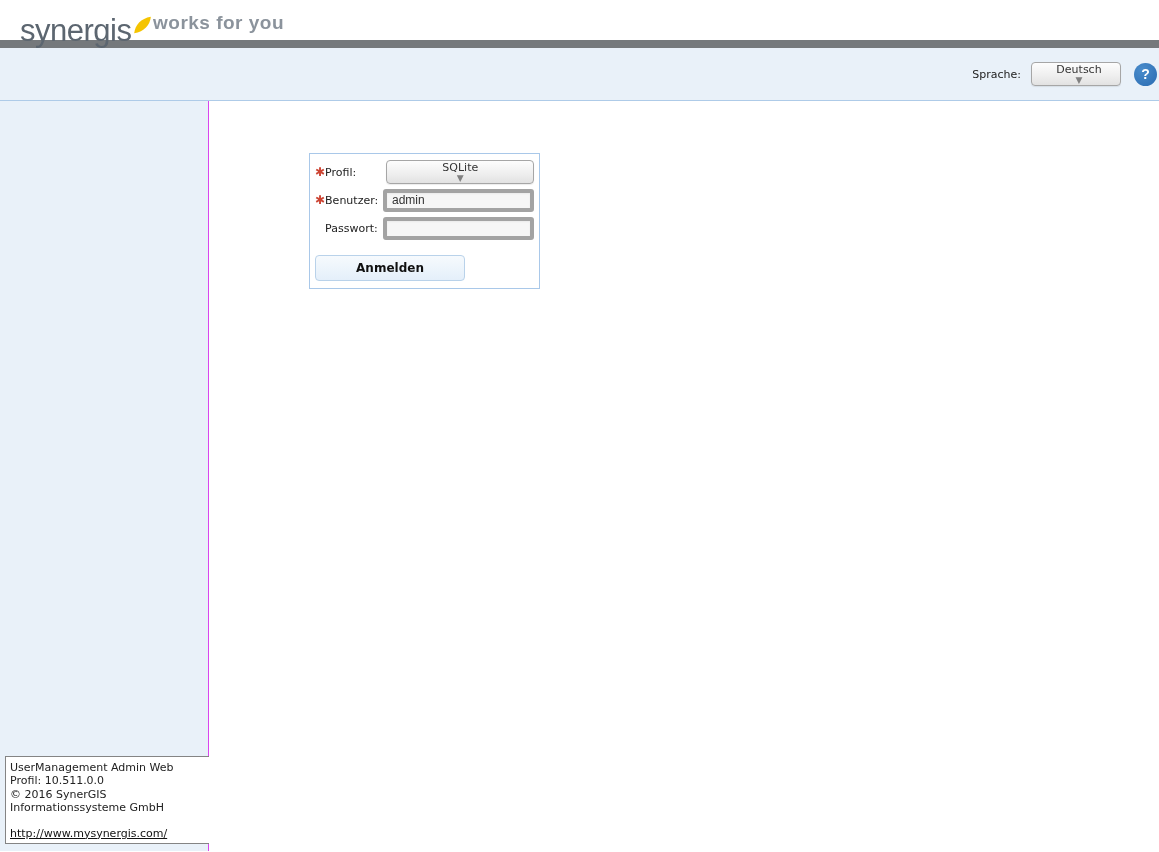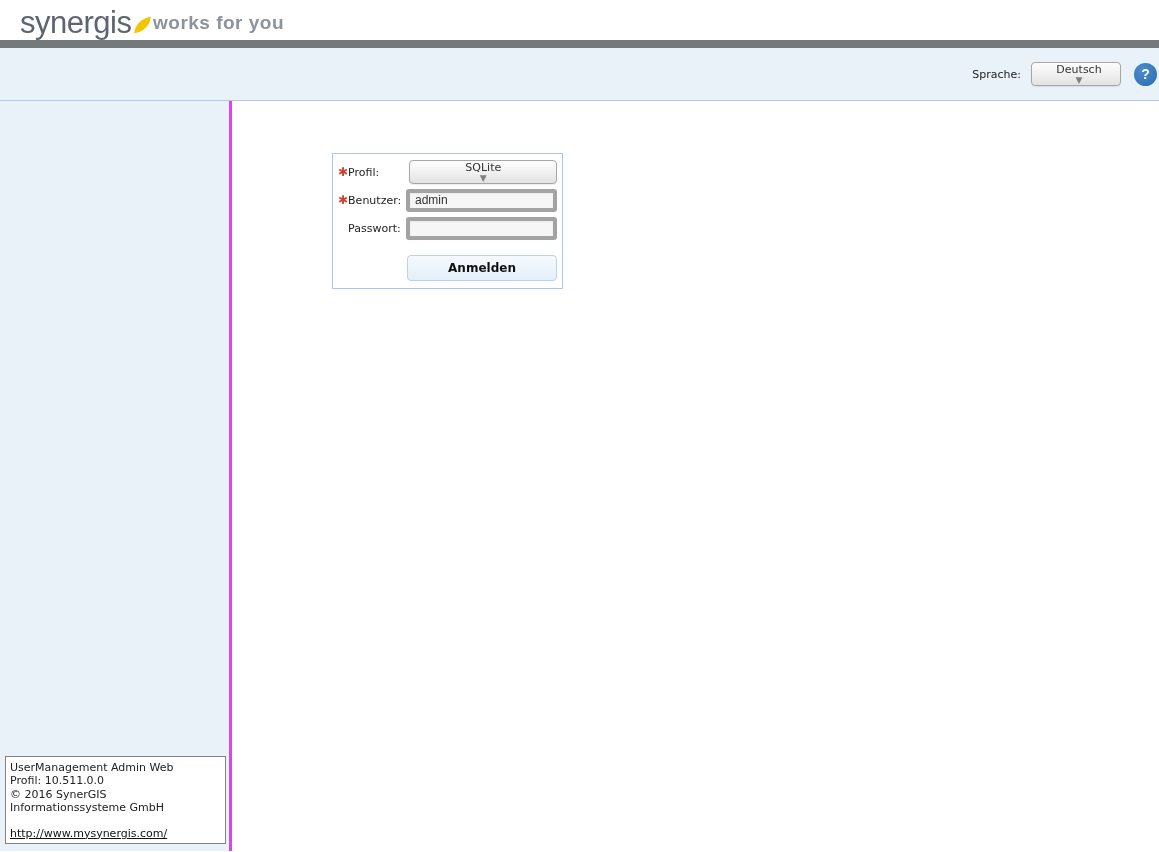--- a/index.html
+++ b/index.html
@@ -1,21 +1,21 @@
 <!DOCTYPE html>
 <html><head>
 <meta charset="utf-8">
 <style>
   * { margin:0; padding:0; box-sizing:border-box; }
   html,body { width:1159px; height:852px; background:#ffffff; overflow:hidden;
               font-family:"DejaVu Sans", "Liberation Sans", sans-serif; }
 
   
   .header { position:relative; height:40px; background:#ffffff; }
-  .logo-wrap { position:absolute; left:20px; top:4px; display:flex; align-items:center; }
+  .logo-wrap { position:absolute; left:20px; top:12px; display:flex; align-items:flex-start; }
   .logo-text { font-family:"Liberation Sans", sans-serif; font-size:31px; font-weight:500;
                color:#5c6670; letter-spacing:-0.5px; line-height:38px; }
   .logo-leaf { width:21px; height:20px; margin-left:1px; margin-top:3px; }
   .tagline { position:absolute; left:153px; top:12px; font-family:"Liberation Sans", sans-serif;
              font-size:19px; color:#8b939c; letter-spacing:0.5px;font-weight:bold; }
 
   
   .gray-bar { height:8px; background:#75797c; }
 
   
@@ -30,37 +30,37 @@
   .lang-dropdown { width:90px; padding:0 8px 0 14px; margin-right:13px; }
   .dd-arrow { font-size:9px; color:#808080; line-height:1; }
   .help-icon { width:23px; height:23px; border-radius:50%;
                background:radial-gradient(circle at 35% 30%, #4a8ccb, #2a6cb2);
                color:#ffffff; font-weight:bold; font-size:14px;
                display:flex; align-items:center; justify-content:center; cursor:pointer;
                font-family:"Liberation Sans", sans-serif; }
 
   
   .content { display:flex; height:750px; }
-  .sidebar { position:relative; width:232px; background:#e9f1f9;
-             border-right:3px solid #d946ef; flex:none; }
+  .sidebar { position:relative; width:209px; background:#e9f1f9;
+             border-right:1px solid #d946ef; flex:none; }
   .main { flex:1; background:#ffffff; position:relative; }
 
   
   .login-box { position:absolute; left:100px; top:52px; width:231px;
                border:1px solid #a9c8e9; background:#ffffff; padding:4px 5px 5px 5px; }
   .form-row { display:flex; align-items:center; height:28px; }
   .form-label { width:72px; font-size:11px; color:#222; display:flex; align-items:center; }
   .req-star { color:#cc4433; font-size:12px; margin-right:0px; line-height:1; }
   .req-star.hidden { visibility:hidden; }
   .profile-dropdown { width:151px; padding:0 9px 0 10px; }
   .text-input { width:151px; height:23px; background:#f6f6f6; border:4px solid #a3a3a3;
                 border-radius:3px; font-family:"Liberation Sans", sans-serif;
                 font-size:12px; color:#333; padding:0 5px;
                 box-shadow:inset 0 1px 2px rgba(0,0,0,0.05); }
-  .btn-row { margin-top:13px; margin-bottom:2px; display:flex; justify-content:flex-end; }
+  .btn-row { margin-top:13px; margin-bottom:2px; display:flex; }
   .submit-btn { width:150px; height:26px; border:1px solid #b9d2ea; border-radius:4px;
                 background:linear-gradient(#f6fafd,#e4effa);
                 font-family:"DejaVu Sans", sans-serif; font-size:12px; font-weight:bold;
                 color:#111; cursor:pointer; }
 
   
   .info-box { position:absolute; left:5px; bottom:7px; width:221px;
               background:#ffffff; border:1px solid #848484;
               font-size:11px; color:#222; line-height:13.5px; padding:4px 3px 3px 4px; }
   .info-link { color:#111; text-decoration:underline; display:inline-block; margin-top:12px; }

